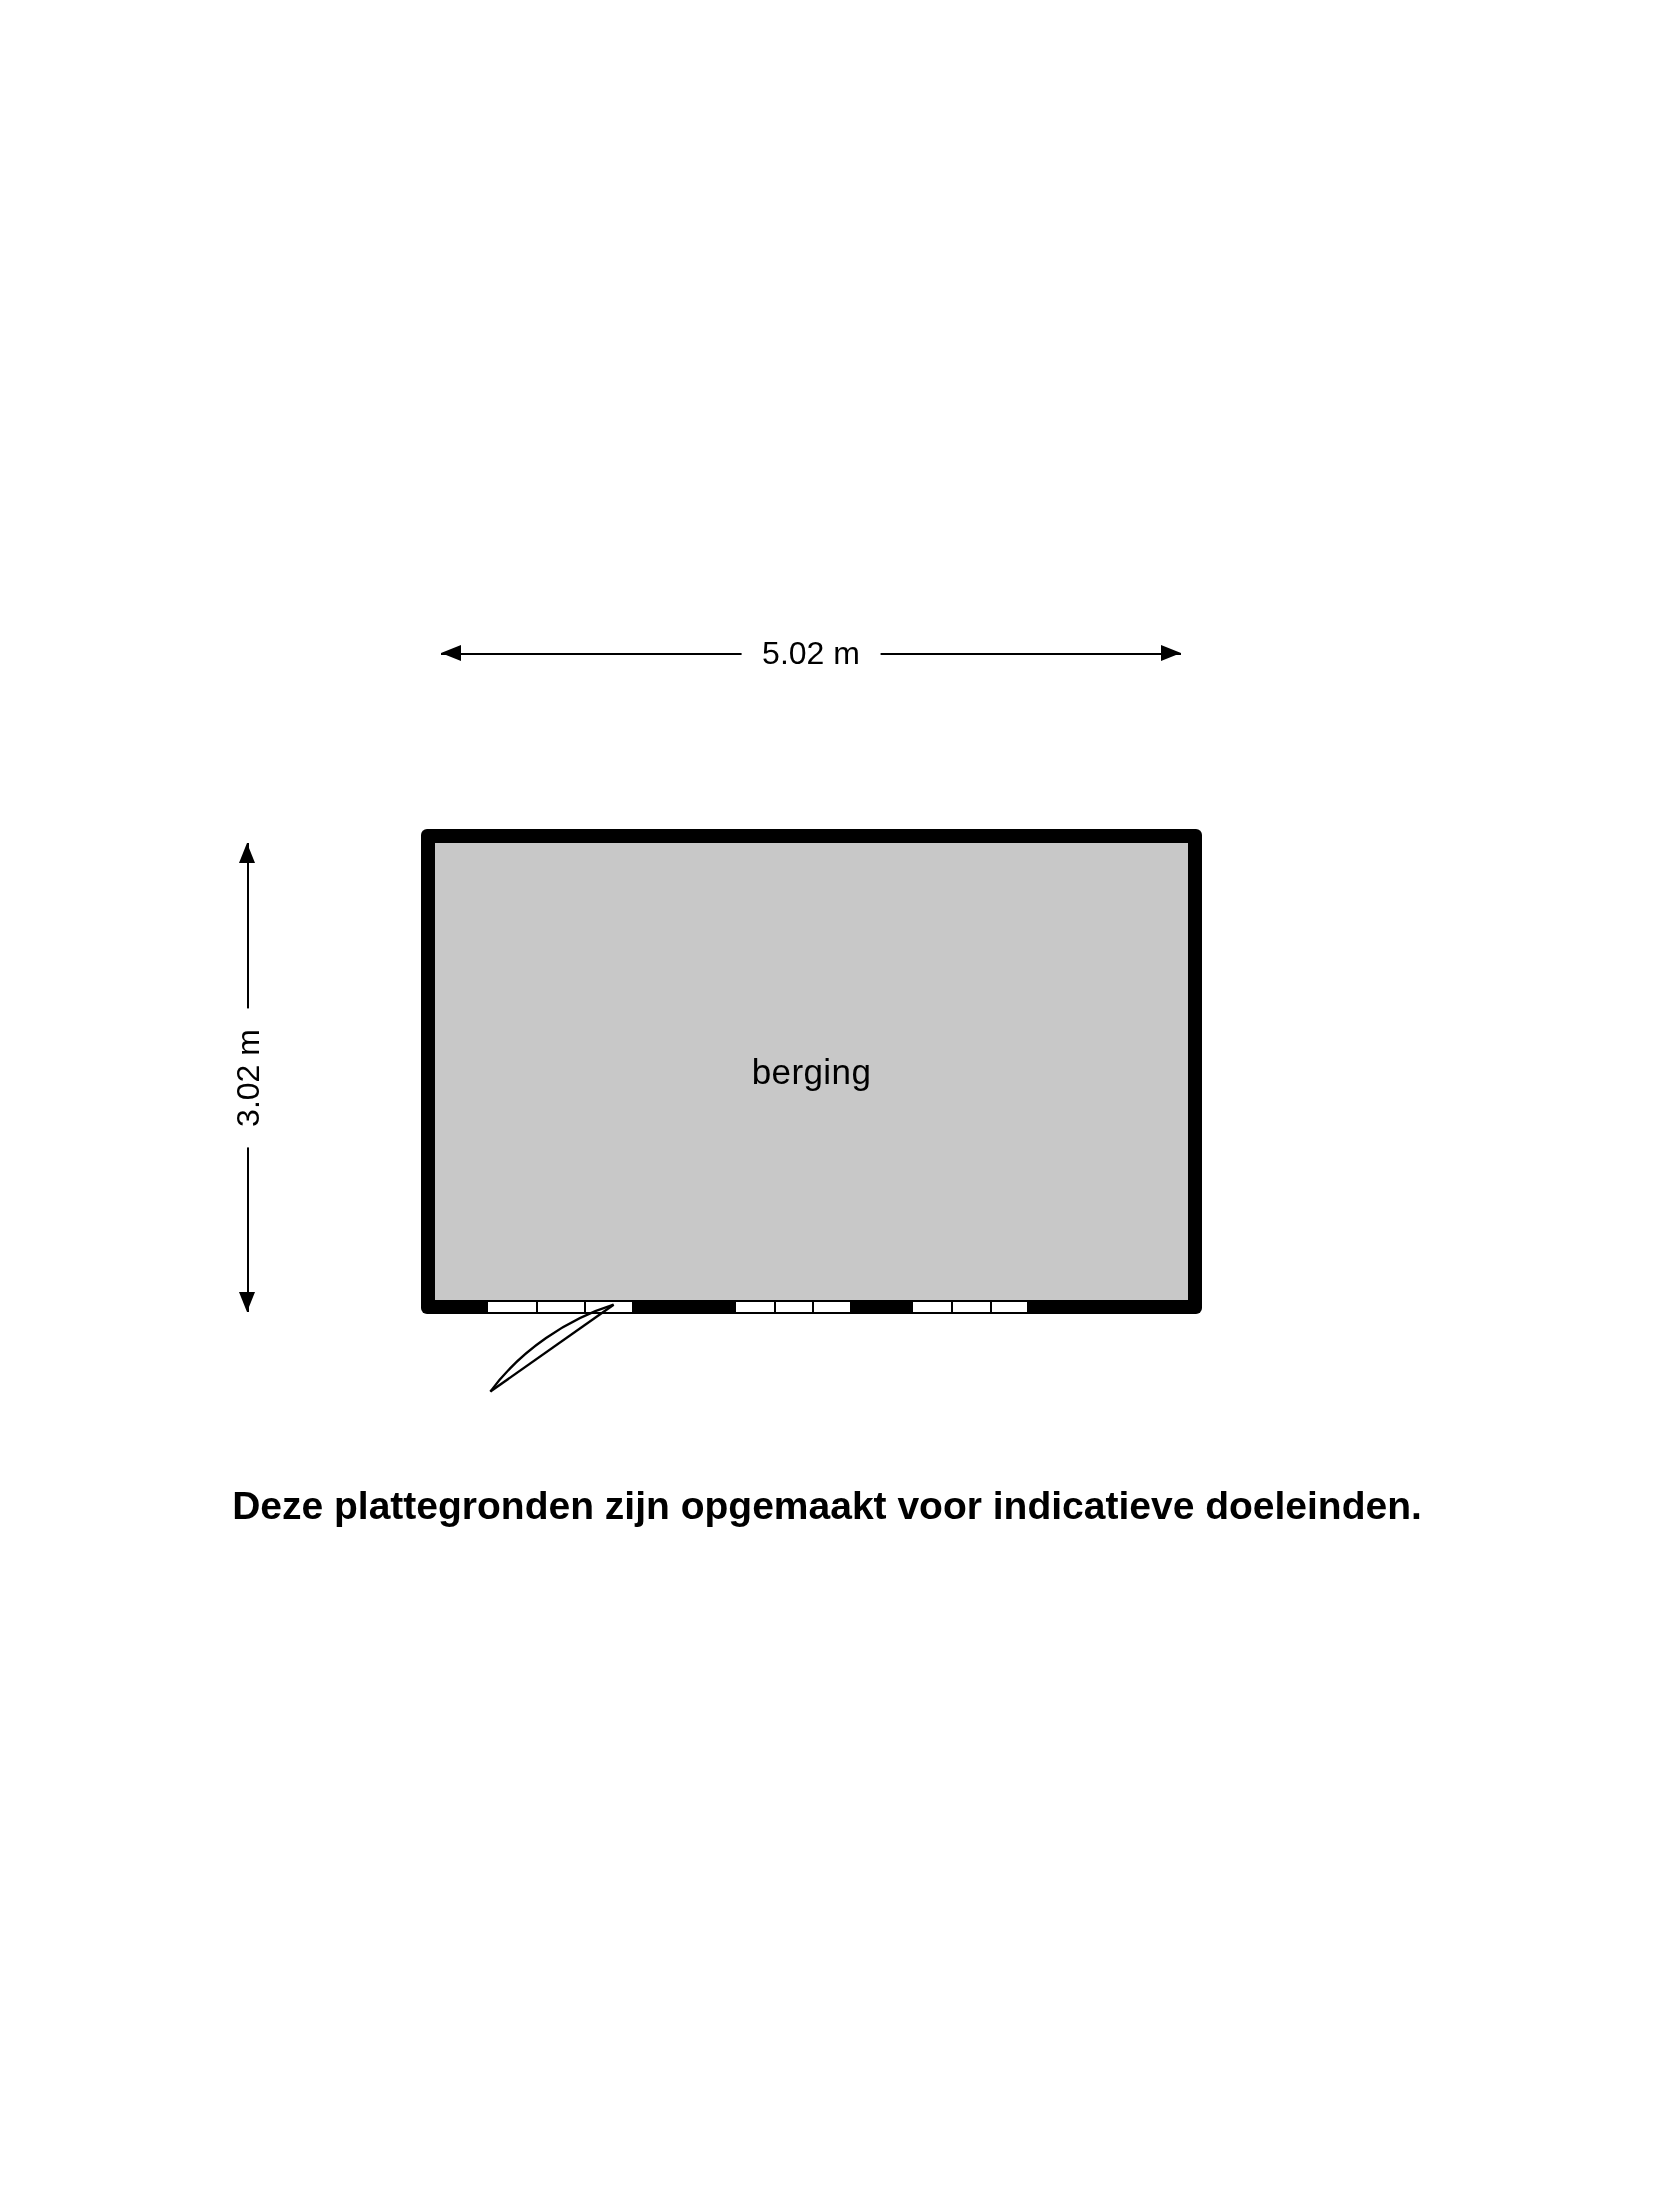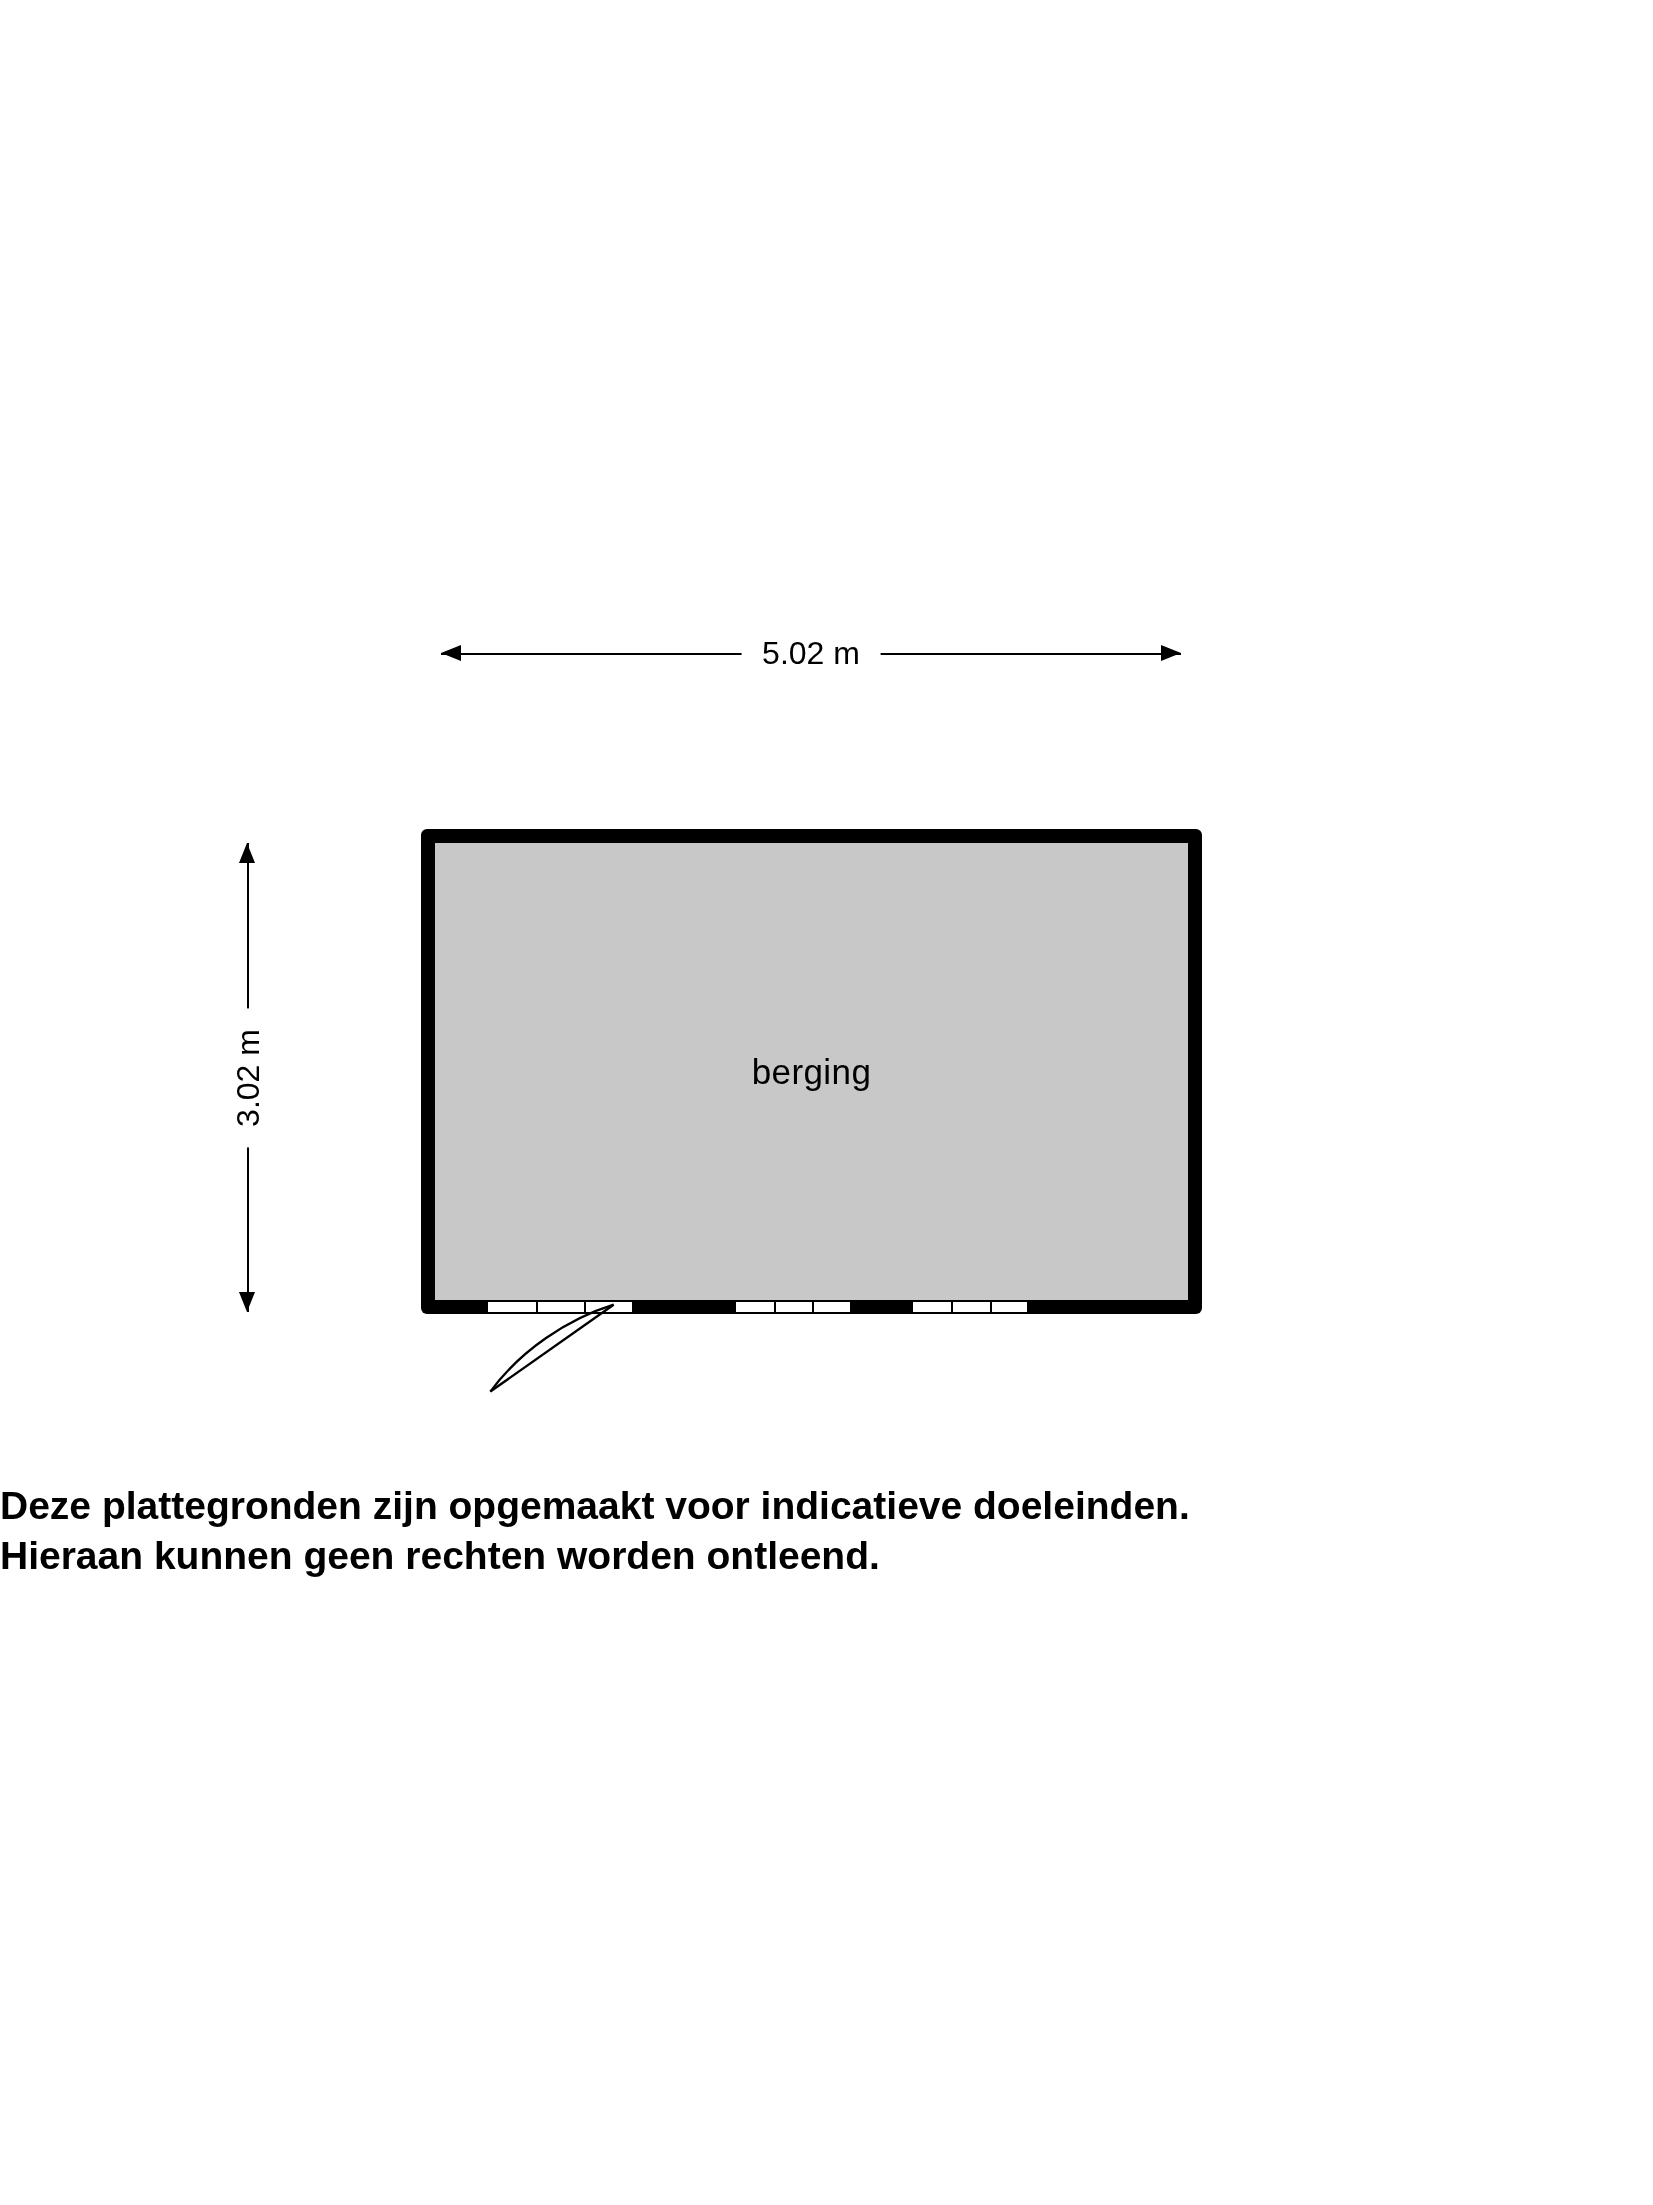--- a/index.html
+++ b/index.html
@@ -180,21 +180,21 @@
     width: 158px;
     height: 95px;
   }
 
   
   .disclaimer {
     position: absolute;
     left: 0;
     right: 0;
     top: 1481px;
-    text-align: left;
+    text-align: center;
     font-size: 39px;
     font-weight: bold;
     line-height: 1.28;
     color: #000;
   }
 </style>
 </head>
 <body>
 
 <div id="floorplan-stage">
@@ -231,17 +231,16 @@
     <div class="mullion" style="left:569px;"></div>
   </div>
 
   <svg class="door-swing" viewBox="0 0 200 120">
     <path d="M 178 2 L 178 2 C 120 20 60 60 22 112" fill="none" stroke="#000" stroke-width="3"></path>
     <line x1="178" y1="2" x2="22" y2="112" stroke="#000" stroke-width="3"></line>
   </svg>
 
   <div class="disclaimer">
     <div>Deze plattegronden zijn opgemaakt voor indicatieve doeleinden.</div>
-    <div>Hieraan kunnen geen rechten worden ontleend.</div>
   </div>
 
 </div>
 
 
 </body></html>

